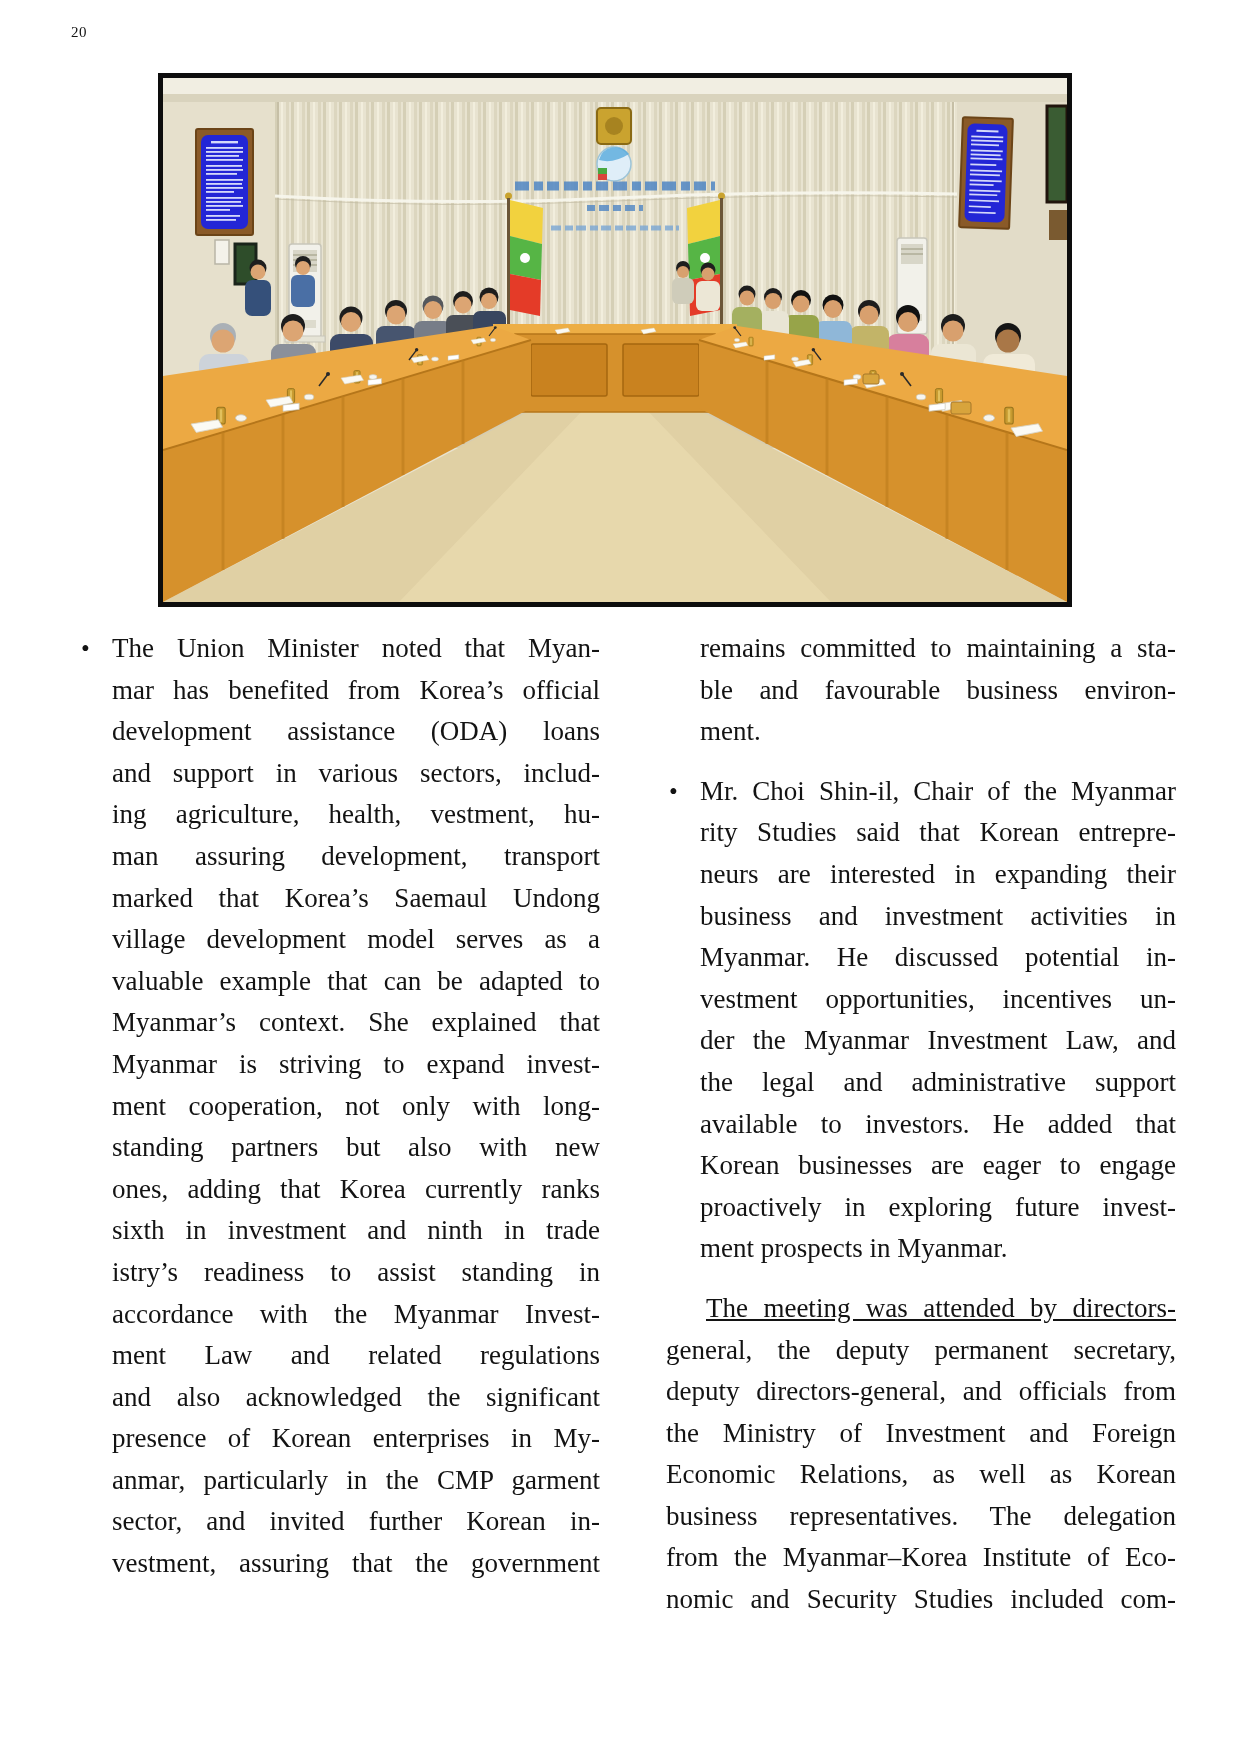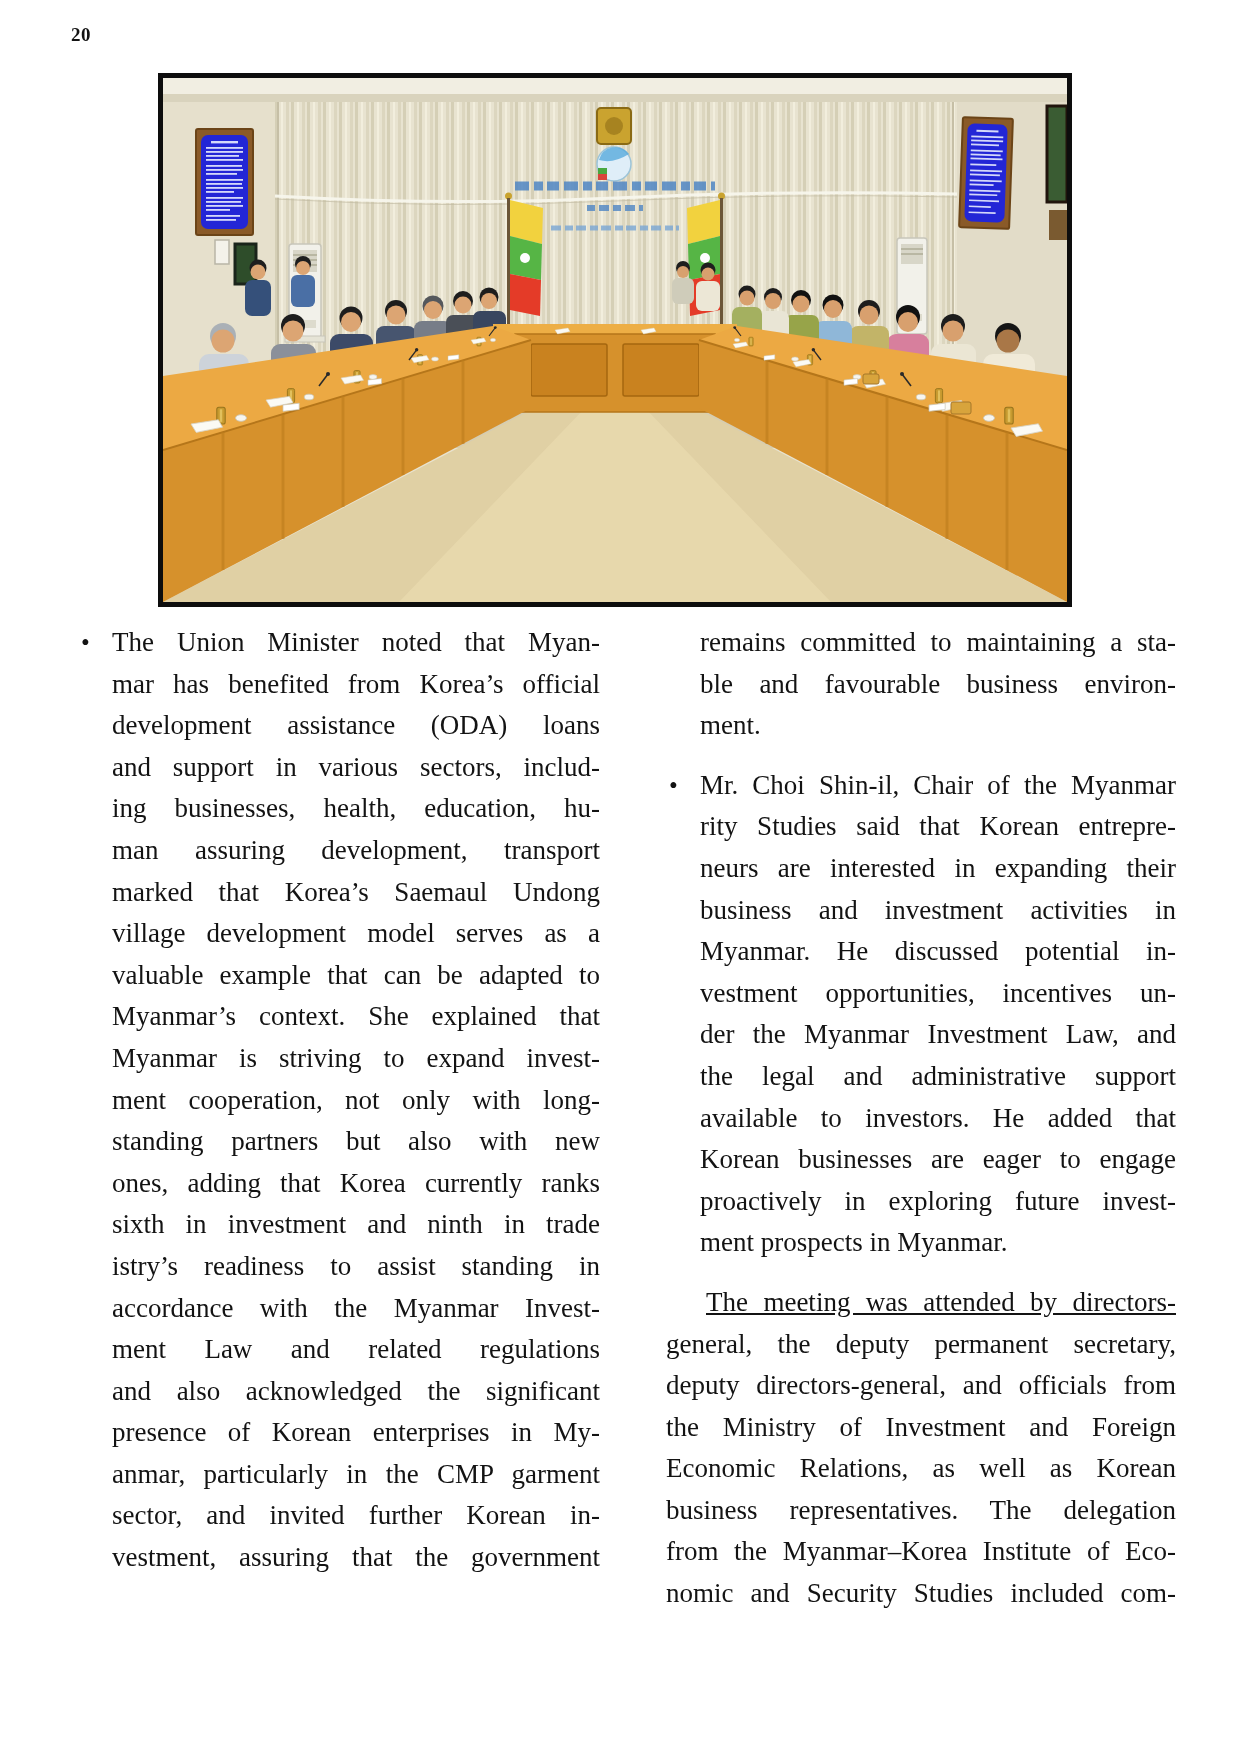--- a/index.html
+++ b/index.html
@@ -1,33 +1,33 @@
 <!DOCTYPE html>
 <html><head>
 <meta charset="utf-8">
 <style>
   html,body{margin:0;padding:0;}
   body{
     width:1241px;height:1755px;position:relative;background:#ffffff;
     font-family:"Liberation Serif", serif;color:#131313;overflow:hidden;
   }
   .page-number{
-    position:absolute;left:71px;top:24px;font-size:19px;font-weight:bold;letter-spacing:.5px;
+    position:absolute;left:71px;top:24px;font-size:15px;font-weight:normal;letter-spacing:.5px;
   }
   .photo-frame{
     position:absolute;left:158px;top:73px;width:904px;height:524px;
     border:5px solid #0d0d0d;background:#e8e3d0;
   }
   .photo-frame svg{display:block;width:100%;height:100%;}
   .col{position:absolute;top:622px;font-size:27px;}
   .col-left{left:78px;width:522px;}
   .col-right{left:666px;width:510px;}
   .item{position:relative;margin-bottom:18px;}
   .item:last-child{margin-bottom:0;}
-  .item.it-bullet .lines, .item.it-cont .lines{margin-left:34px;}
+  .item.it-bullet .lines, .item.it-cont .lines{margin-left:34px;margin-top:6px;}
   .bullet{
     position:absolute;left:3px;top:0;font-size:25px;line-height:41.6px;
   }
   .line{
     line-height:41.6px;height:41.6px;overflow:hidden;
     text-align:justify;text-align-last:justify;
   }
   .line.nojust{text-align-last:left;}
   .line.findent{text-indent:40px;text-decoration:underline;}
 </style>
@@ -364,21 +364,21 @@
   </div>
 
   <div class="col col-left">
       <div class="item it-bullet">
         <span class="bullet">•</span>
         <div class="lines">
           <div class="line">The Union Minister noted that Myan-</div>
           <div class="line">mar has benefited from Korea’s official</div>
           <div class="line">development assistance (ODA) loans</div>
           <div class="line">and support in various sectors, includ-</div>
-          <div class="line">ing businesses, health, education, hu-</div>
+          <div class="line">ing agriculture, health, vestment, hu-</div>
           <div class="line">man assuring development, transport</div>
           <div class="line">marked that Korea’s Saemaul Undong</div>
           <div class="line">village development model serves as a</div>
           <div class="line">valuable example that can be adapted to</div>
           <div class="line">Myanmar’s context. She explained that</div>
           <div class="line">Myanmar is striving to expand invest-</div>
           <div class="line">ment cooperation, not only with long-</div>
           <div class="line">standing partners but also with new</div>
           <div class="line">ones, adding that Korea currently ranks</div>
           <div class="line">sixth in investment and ninth in trade</div>

